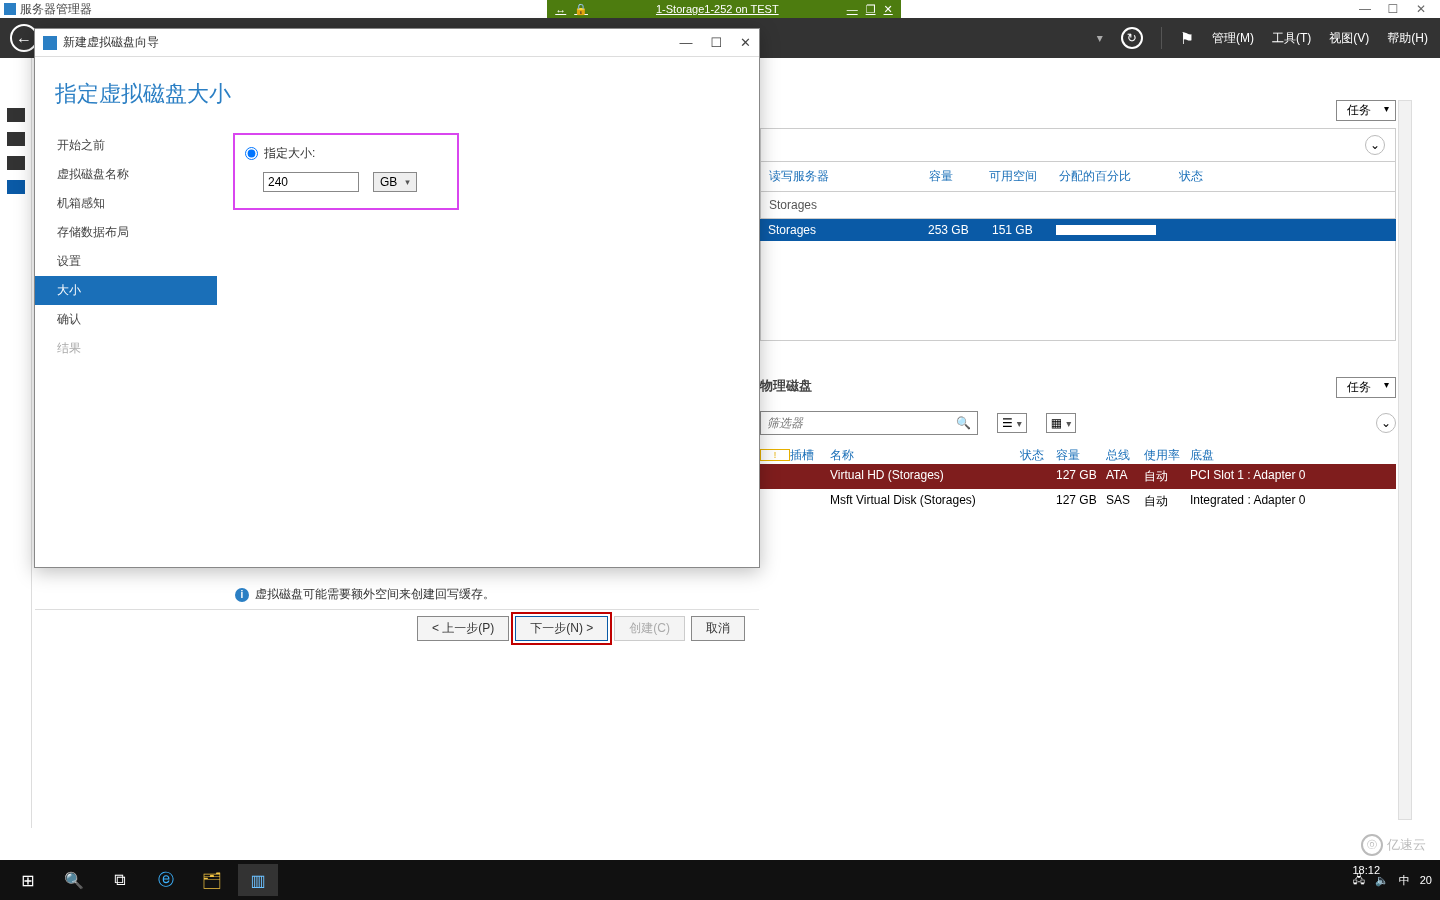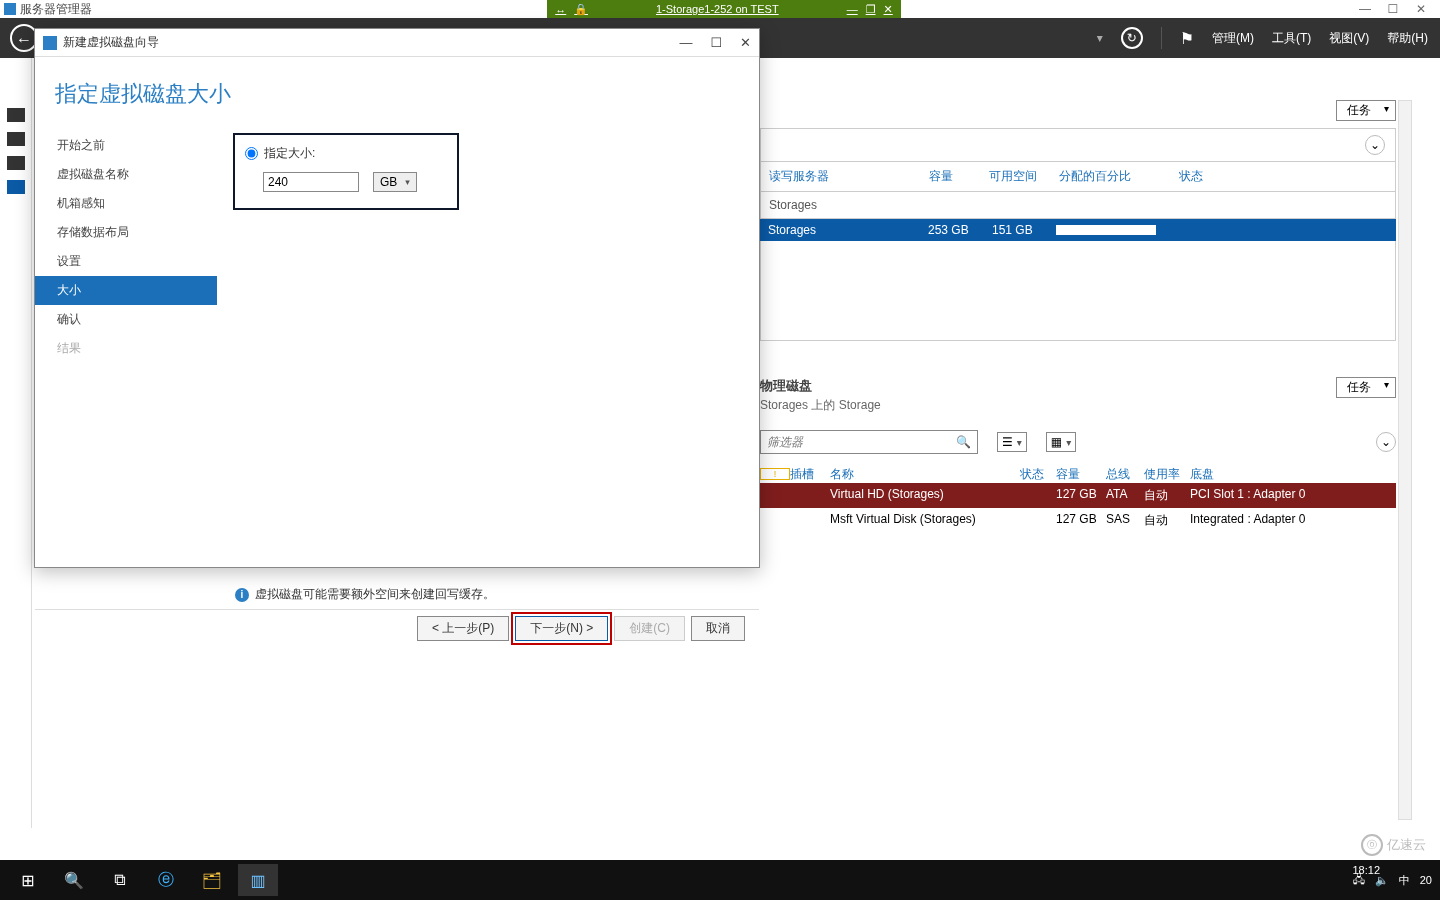--- a/index.html
+++ b/index.html
@@ -90,21 +90,21 @@
   .dialog-titlebar .tico { width:14px; height:14px; background:#2b7fc4; margin-right:6px;}
   .dialog-titlebar .ttl { font-size:12px; color:#333;}
   .dialog-titlebar .winbtns { margin-left:auto; display:flex; gap:18px; color:#444; font-size:13px;}
   .dlg-body { display:flex; height:482px; }
   .dlg-header-title { font-size:22px; color:#2b7fc4; padding:22px 0 18px 20px; font-weight:400;}
   .dlg-nav { width:182px; padding-top:4px; }
   .dlg-nav .step { padding:6px 20px 6px 22px; font-size:12px; color:#444; }
   .dlg-nav .step.active { background:#1a6fb8; color:#fff; }
   .dlg-nav .step.disabled { color:#aaa; }
   .dlg-main { flex:1; padding:6px 20px 0 16px; position:relative; }
-  .red-box { border:2px solid #0f172a; padding:10px 12px 16px 10px; width:226px; }
+  .red-box { border:2px solid #d946ef; padding:10px 12px 16px 10px; width:226px; }
   .opt { display:flex; align-items:center; gap:6px; font-size:12px; color:#333; margin-bottom:10px; }
   .opt input[type=radio]{ margin:0; }
   .size-input { display:flex; align-items:center; gap:14px; margin-left:18px;}
   .size-input input[type=text]{ width:96px; height:20px; border:1px solid #888; padding:0 4px; font-size:12px;}
   .unit-sel { border:1px solid #888; background:#eee; padding:2px 6px; font-size:12px; display:flex; align-items:center; gap:8px;}
   .unit-sel::after{content:"▾"; font-size:9px; color:#555;}
   .opt2 { display:flex; align-items:center; gap:6px; font-size:12px; color:#333; margin-top:26px; margin-left:10px;}
   .opt2 input[type=radio]{margin:0;}
   .hint { position:absolute; bottom:6px; left:18px; display:flex; align-items:center; gap:6px; color:#333; font-size:12px; }
   .hint .info-ico { width:14px; height:14px; border-radius:50%; background:#2b7fc4; color:#fff; display:flex; align-items:center; justify-content:center; font-size:10px; font-weight:bold;}
@@ -193,21 +193,20 @@
       <span class="v3">151 GB</span>
       <span class="bar"></span>
       <span class="v5"></span>
     </div>
     <div class="blankrows"></div>
   </div>
 
   <div class="phys">
     <div class="phys-inner">
       <div class="title">物理磁盘</div>
-      <div class="sub">Storages 上的 Storage</div>
       <div class="tasks-btn2">任务</div>
     </div>
     <div class="phys-tools">
       <div class="searchbox">
         <input placeholder="筛选器" style="">
         <span class="mag">🔍</span>
       </div>
       <div class="tool-pill">☰</div>
       <div class="tool-pill">▦</div>
       <div class="exp2">⌄</div>

